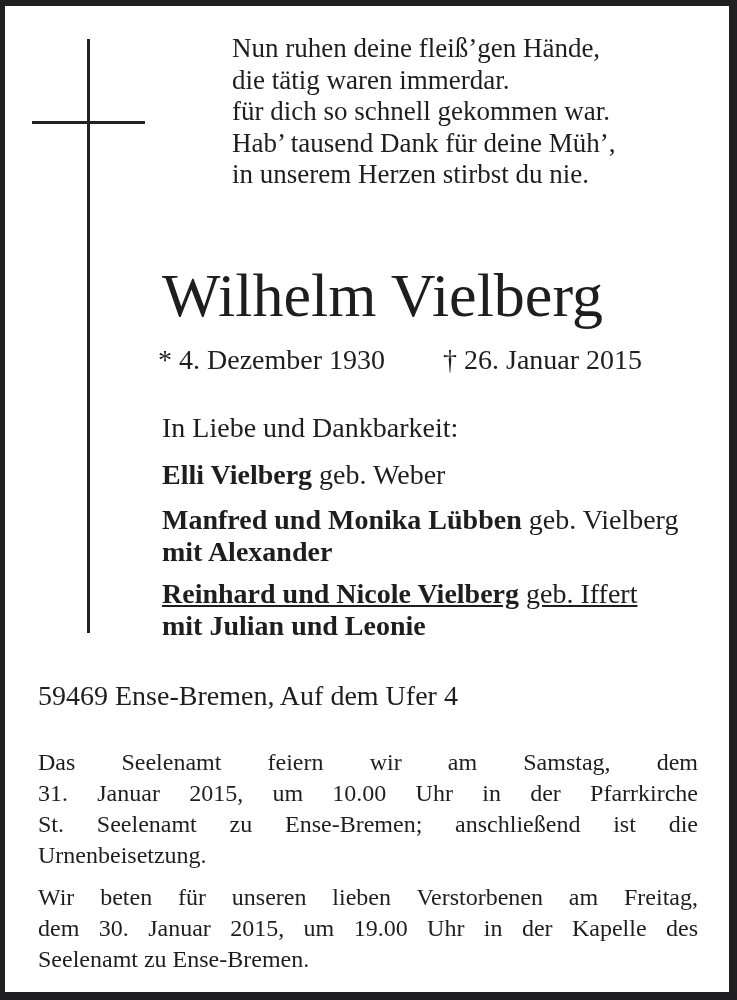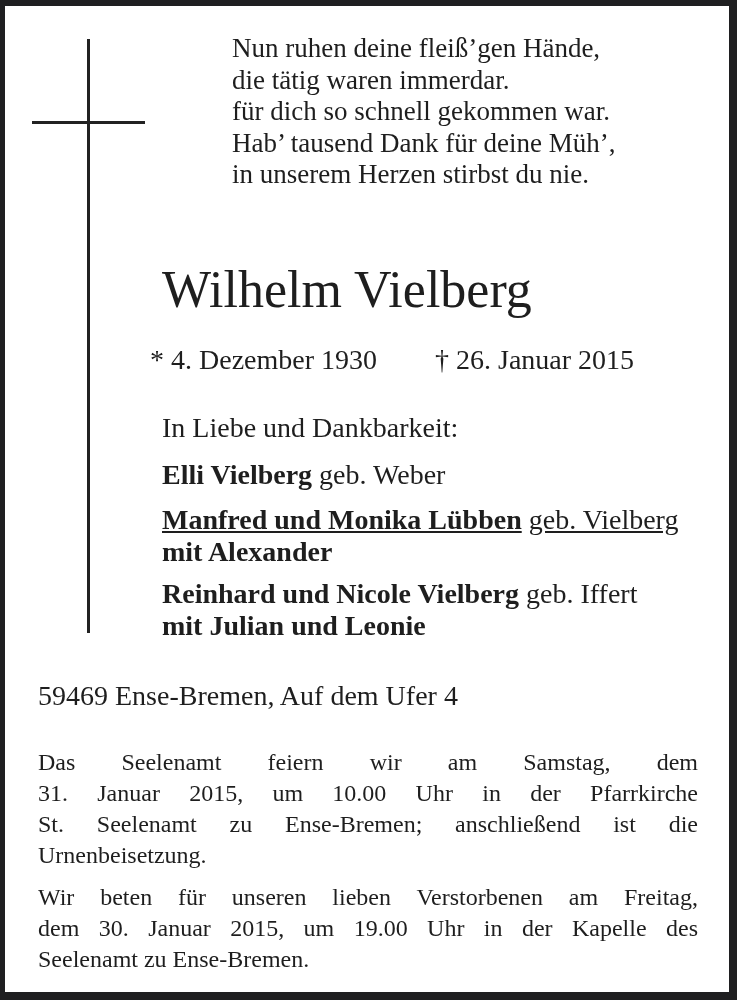--- a/index.html
+++ b/index.html
@@ -35,49 +35,49 @@
 
   .poem {
     left: 232px; top: 33px;
     font-size: 27px;
     line-height: 31.5px;
     white-space: nowrap;
   }
 
   .title {
     left: 162px; top: 261px;
-    font-size: 52px;
+    font-size: 62px;
     line-height: 1.1;
     white-space: nowrap;
   }
 
   .dates {
-    left: 150px; top: 344px;
+    left: 158px; top: 344px;
     font-size: 28px;
     line-height: 32px;
     white-space: nowrap;
   }
   .date-gap { display: inline-block; width: 58px; }
 
   .intro {
     left: 162px; top: 412px;
     font-size: 28px;
     line-height: 32px;
   }
 
   .family {
     left: 162px; top: 459px;
     font-size: 28px;
     width: 545px;
   }
   .family-row { line-height: 32px; }
   .family-row .family-name { font-weight: bold; }
   .family-row .family-note { margin-left: 0.25em; }
-  .gap-13 { margin-top: 13px; text-decoration: underline; }
-  .gap-10 { margin-top: 10px; }
+  .gap-13 { margin-top: 13px; }
+  .gap-10 { margin-top: 10px; text-decoration: underline; }
 
   .address {
     left: 38px; top: 680px;
     font-size: 28px;
     line-height: 32px;
     white-space: nowrap;
   }
 
   .paragraph {
     left: 38px;

